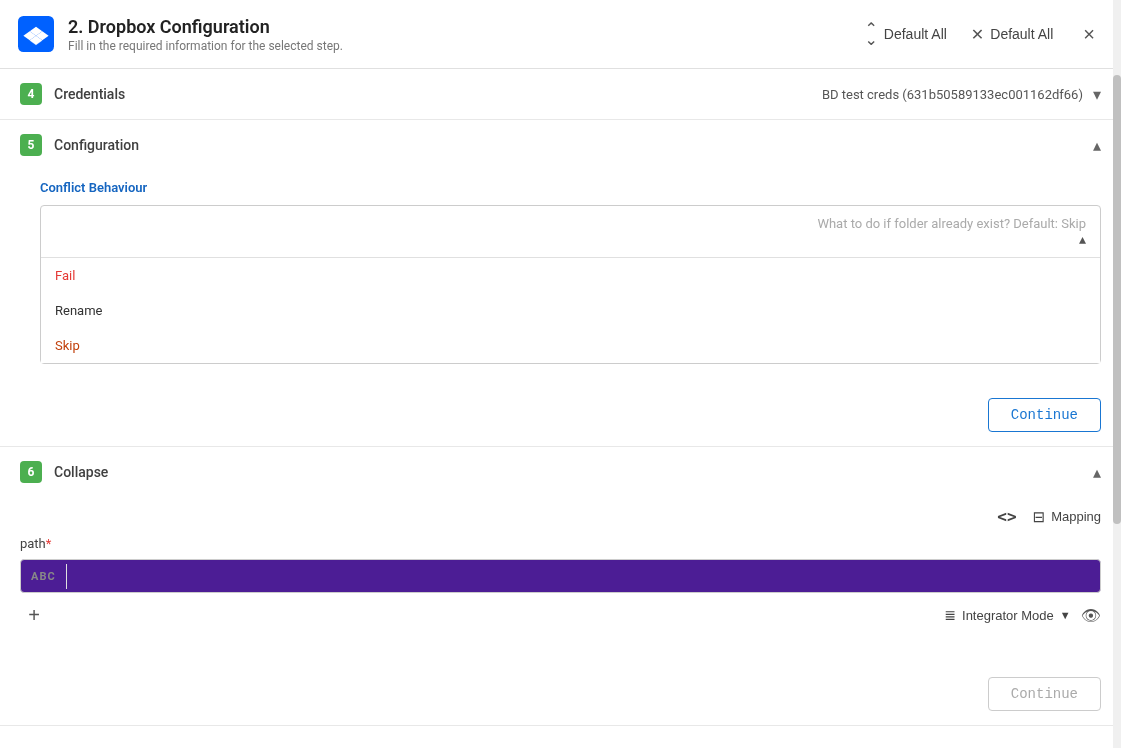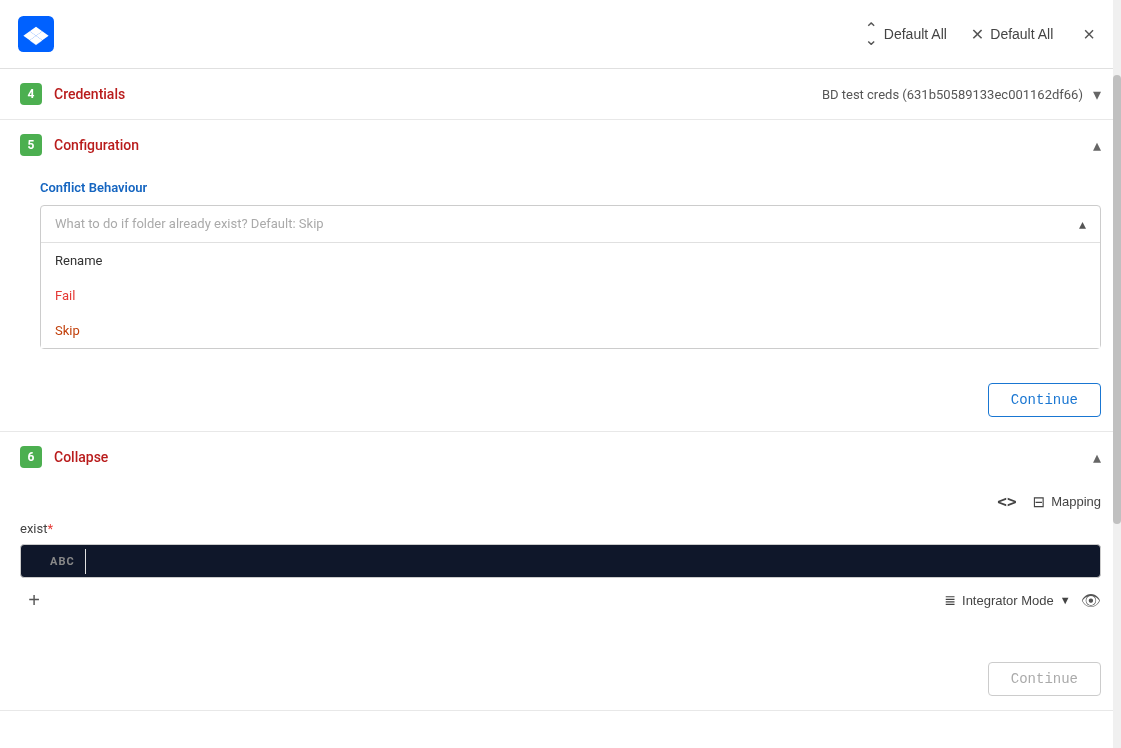--- a/index.html
+++ b/index.html
@@ -105,21 +105,21 @@
       justify-content: center;
       font-size: 12px;
       font-weight: 700;
       color: #fff;
       background: #4CAF50;
       flex-shrink: 0;
     }
     .section-title {
       font-size: 14px;
       font-weight: 500;
-      color: #b91c1c;
+      color: #404040;
     }
     .section-header-right {
       display: flex;
       align-items: center;
       gap: 10px;
       color: #555;
       font-size: 13px;
       margin-left: 33px;
     }
     .chevron-icon {
@@ -141,26 +141,27 @@
       margin-bottom: 10px;
     }
     .dropdown-wrapper {
       border: 1px solid #ccc;
       border-radius: 4px;
       background: #fff;
       position: relative;
     }
     .dropdown-header {
       display: flex;
-      align-items: flex-start;
+      align-items: flex-end;
       justify-content: space-between;
       padding: 10px 14px;
       cursor: pointer;
       color: #aaa;
       font-size: 13px;
+      flex-direction: column;
     }
     .dropdown-list {
       border-top: 1px solid #e0e0e0;
       background: #fff;
     }
     .dropdown-item {
       padding: 10px 14px;
       cursor: pointer;
       font-size: 13px;
       color: #333;
@@ -214,24 +215,23 @@
       color: #444;
       margin-bottom: 8px;
     }
     .field-required {
       color: #e53935;
     }
     .abc-input-box {
       border: 1px solid #ccc;
       border-radius: 4px;
       min-height: 34px;
-      background: #0f172a;
-      display: flex;
-      align-items: center;
-      padding-left: 19px;
+      background: #4c1d95;
+      display: flex;
+      align-items: center;
     }
     .abc-badge {
       padding: 6px 10px;
       font-size: 11px;
       font-weight: 700;
       color: #888;
       border-right: 1px solid #e0e0e0;
       letter-spacing: 1px;
     }
     .mapping-actions-row {
@@ -306,20 +306,24 @@
         <svg class="dropbox-icon-svg" viewBox="0 0 40 40" fill="none" xmlns="http://www.w3.org/2000/svg">
           <rect width="40" height="40" rx="6" fill="#0061FF"></rect>
           <g transform="translate(5, 8)">
             <polygon points="15,4 22,9 15,14 8,9" fill="white"></polygon>
             <polygon points="1,14 8,9 15,14 8,19" fill="white"></polygon>
             <polygon points="15,14 22,9 29,14 22,19" fill="white"></polygon>
             <polygon points="8,19 15,14 22,19 15,24" fill="white"></polygon>
             <polygon points="15,24.5 8,19.5 15,16 22,19.5" fill="white" opacity="0.5"></polygon>
           </g>
         </svg>
+      </div>
+      <div class="header-title-block">
+        <div class="header-title">2. Dropbox Configuration</div>
+        <div class="header-subtitle">Fill in the required information for the selected step.</div>
       </div>
     </div>
     <div class="header-actions">
       <button class="header-action-btn">
         <span style="font-size:16px; display:inline-flex; flex-direction:column; line-height:0.7; color:#555;">
           <span>⌃</span>
             <span>⌄</span>
         </span>
         <span>Default All</span>
       </button>
@@ -361,25 +365,25 @@
       </div>
     </div>
     <div class="section-body">
       <div class="field-label">Conflict Behaviour</div>
       <div class="dropdown-wrapper">
         <div class="dropdown-header">
           <span>What to do if folder already exist? Default: Skip</span>
           <span style="font-size:14px; color:#555;">▴</span>
         </div>
         <div class="dropdown-list">
+          <div class="dropdown-item item-fail">
+            <span>Fail</span>
+          </div>
           <div class="dropdown-item item-rename">
             <span>Rename</span>
-          </div>
-          <div class="dropdown-item item-fail">
-            <span>Fail</span>
           </div>
           <div class="dropdown-item item-skip">
             <span>Skip</span>
           </div>
         </div>
       </div>
     </div>
     <div class="continue-row">
       <button class="btn-continue">Continue</button>
     </div>
@@ -403,21 +407,21 @@
         <span style="font-size:16px; font-family:monospace; font-weight:bold; color:#444;">&lt;&gt;</span>
       </button>
       <button class="toolbar-btn">
         <span style="font-size:15px; color:#444;">⊟</span>
         <span>Mapping</span>
       </button>
     </div>
 
     <div class="mapping-field-area">
       <div class="field-name">
-        <span>exist</span><span class="field-required">*</span>
+        <span>path</span><span class="field-required">*</span>
       </div>
       <div class="abc-input-box">
         <span class="abc-badge">ABC</span>
       </div>
       <div class="mapping-actions-row">
         <button class="add-btn">
           <span>+</span>
         </button>
         <div class="integrator-mode-row">
           <button class="integrator-mode-btn">

